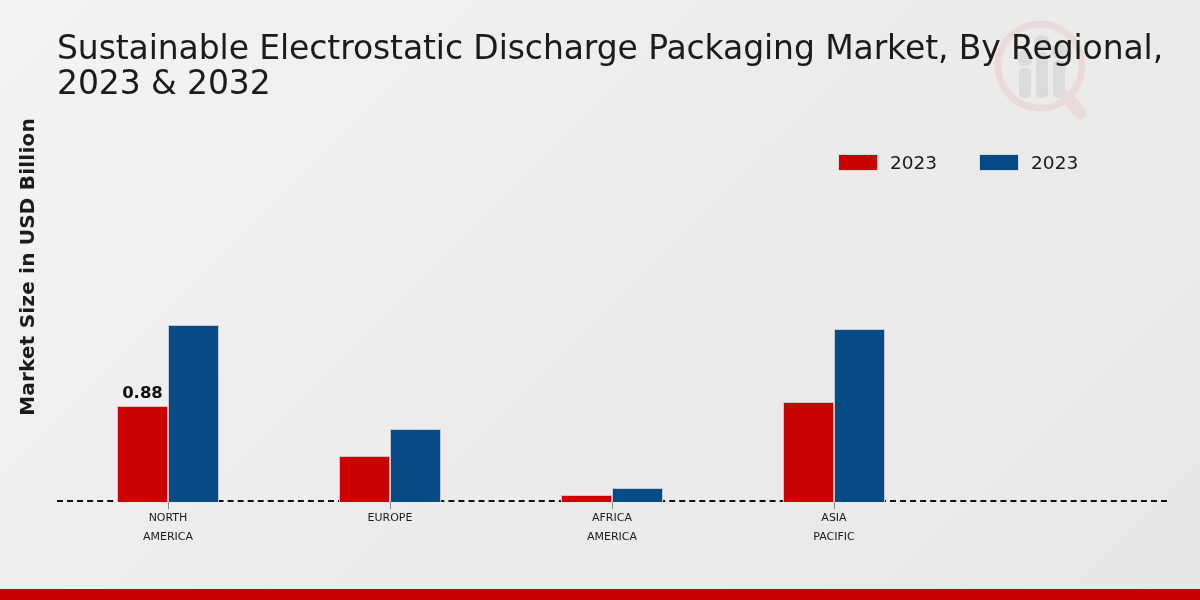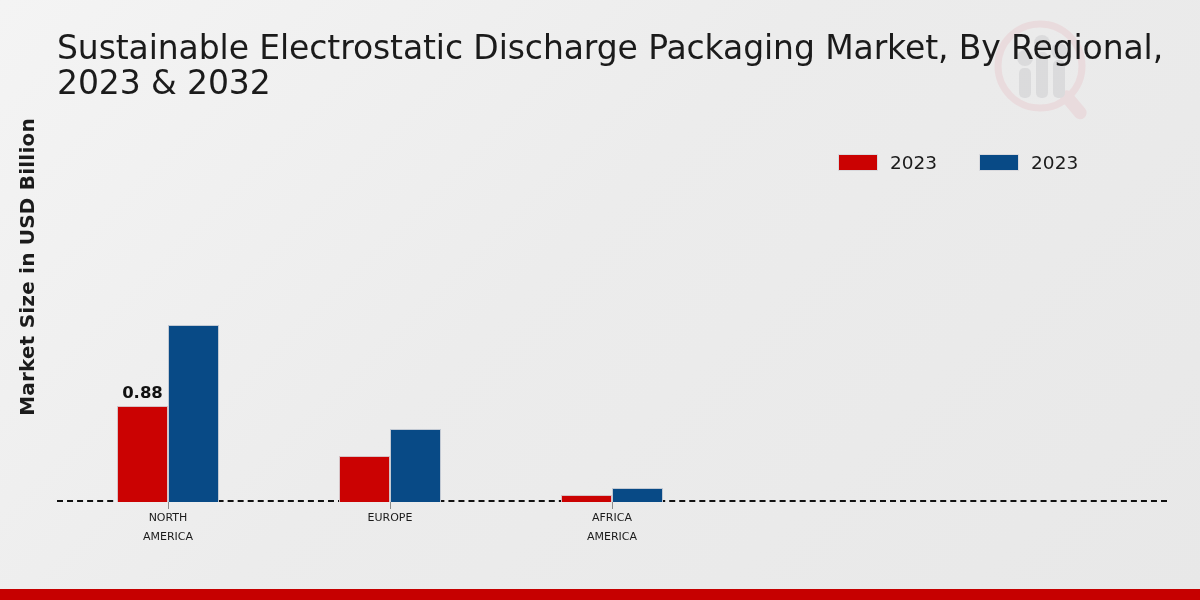--- a/index.html
+++ b/index.html
@@ -200,17 +200,26 @@
     <div class="group" style="left:444px;width:222px;">
       <div class="bars">
         <div class="bar y2023" style="height:7px"></div>
         <div class="bar y2032" style="height:14px"></div>
       </div>
       <div class="tick"></div>
       <div class="cat-label">AFRICA
 AMERICA</div>
     </div>
 
+    <div class="group" style="left:666px;width:222px;">
+      <div class="bars">
+        <div class="bar y2023" style="height:100px"></div>
+        <div class="bar y2032" style="height:173px"></div>
+      </div>
+      <div class="tick"></div>
+      <div class="cat-label">ASIA
+PACIFIC</div>
+    </div>
 
   </div>
 
   <div id="footer-bar"></div>
 </div>
 
 </body></html>

